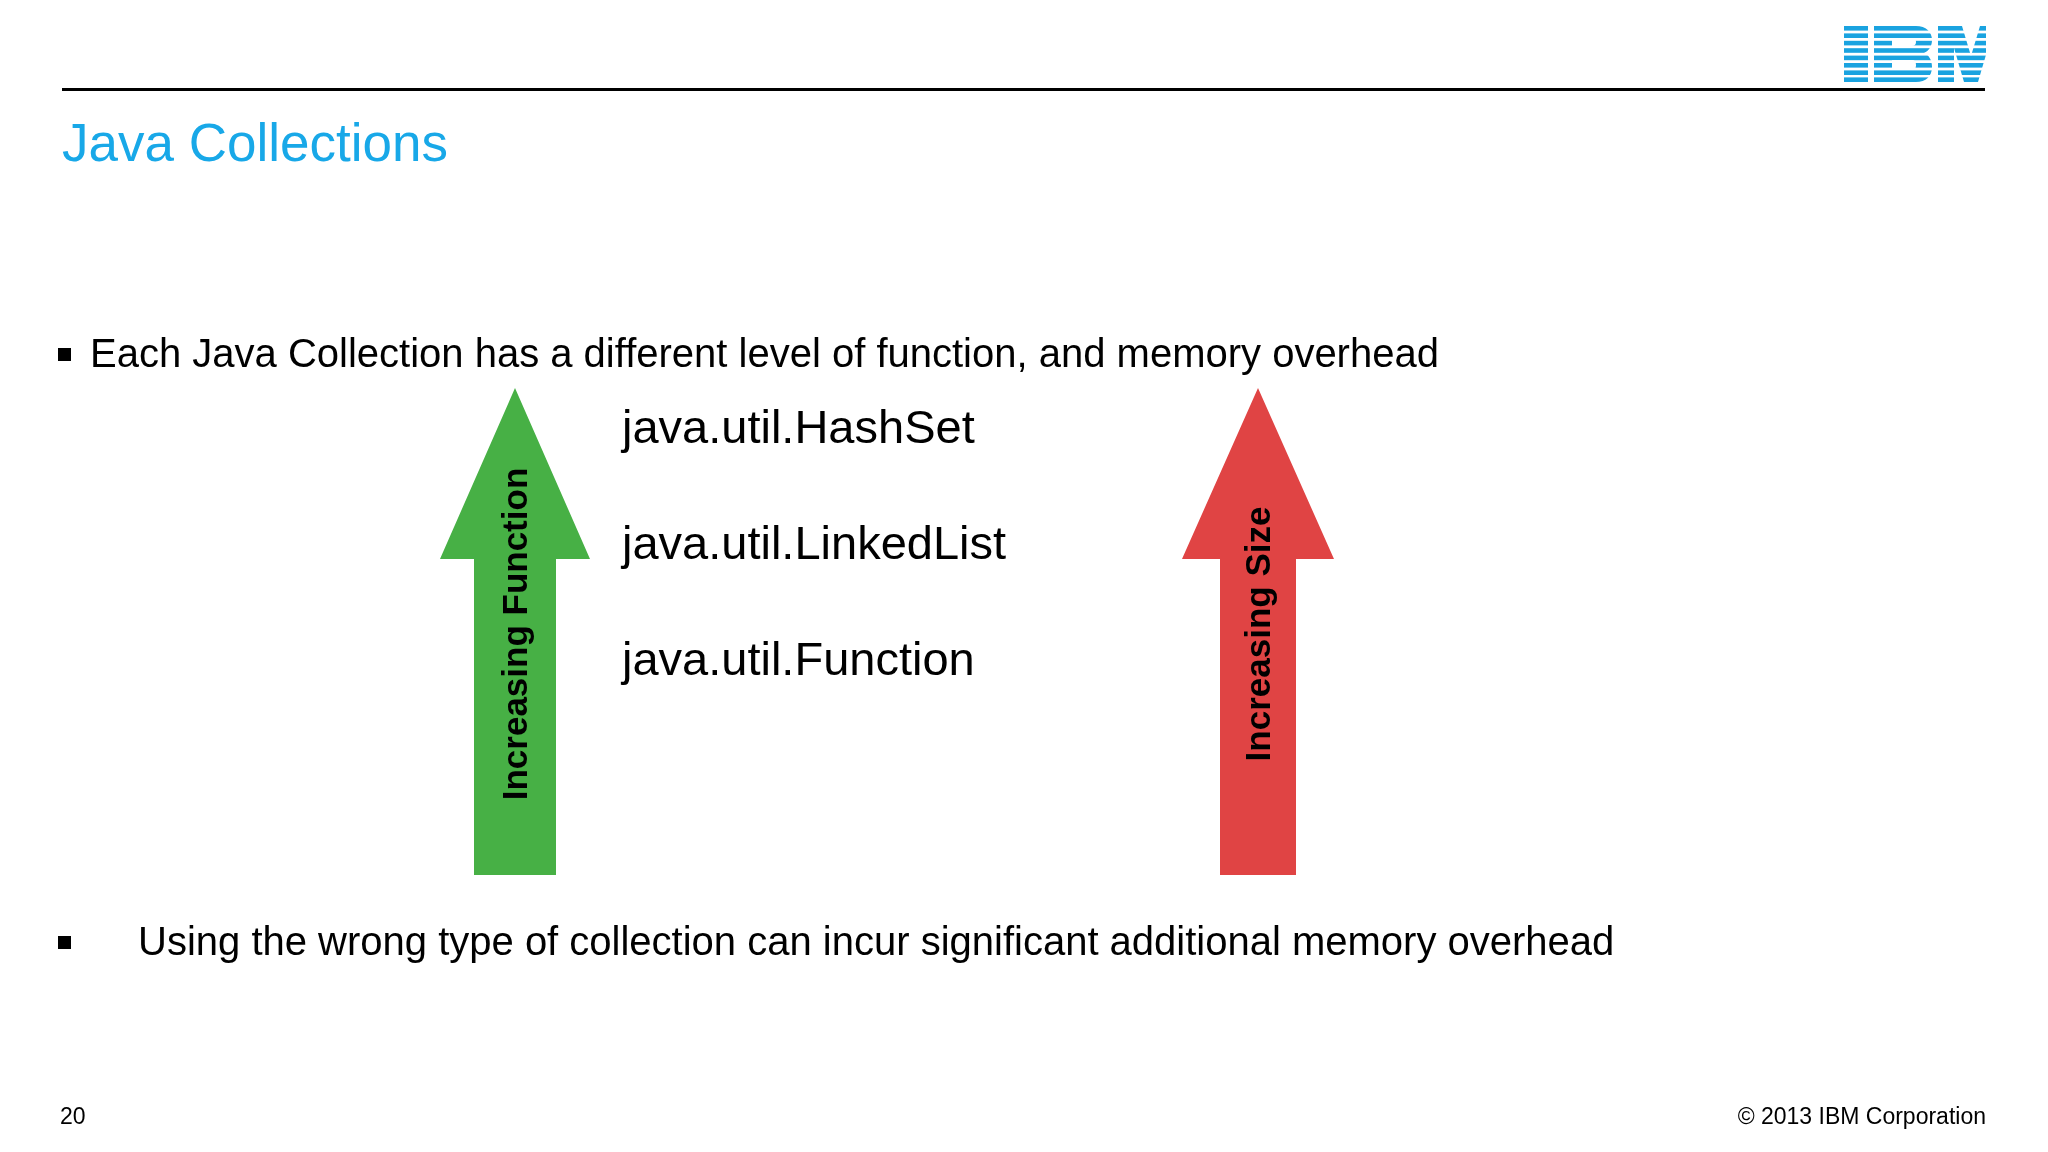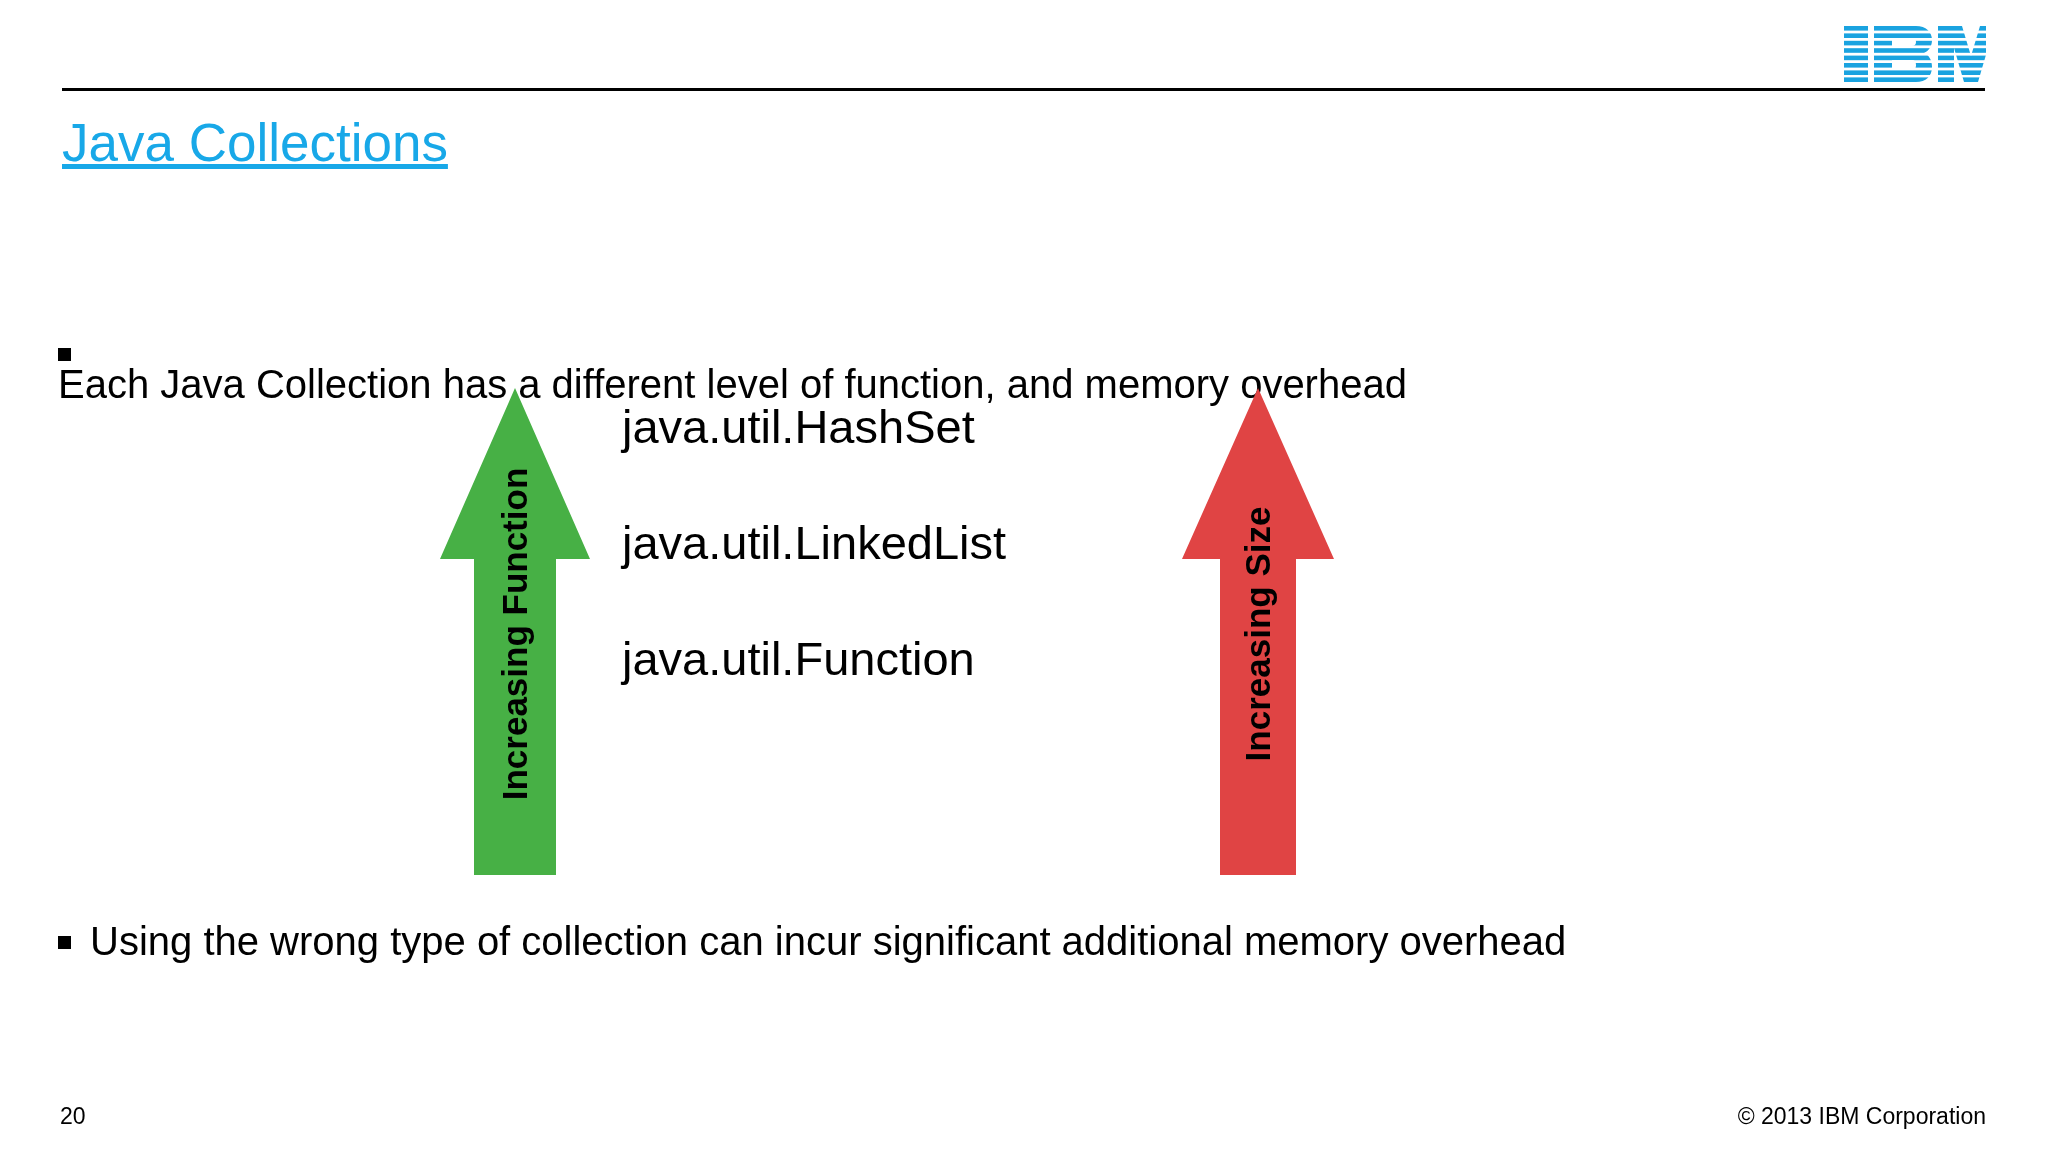--- a/index.html
+++ b/index.html
@@ -35,21 +35,20 @@
 
   #slide-title {
     position: absolute;
     left: 62px;
     top: 112px;
     font-size: 53px;
     line-height: 62px;
     color: #18a8e8;
     letter-spacing: 0px;
     white-space: nowrap;
-    text-decoration: underline;
   }
 
   
   .bullet-row {
     position: absolute;
     left: 58px;
     display: flex;
     align-items: flex-start;
     white-space: nowrap;
   }
@@ -59,22 +58,22 @@
     background: #000000;
     flex: none;
     margin-top: 18px;
     margin-right: 19px;
   }
   .bullet-text {
     font-size: 40px;
     line-height: 46px;
     color: #000000;
   }
-  #bullet-1 { top: 330px; flex-direction: column; }
-  #bullet-2 { top: 918px; }
+  #bullet-1 { top: 330px; }
+  #bullet-2 { top: 918px; gap: 48px; }
 
   
   #arrow-diagram {
     position: absolute;
     left: 0;
     top: 0;
     width: 2048px;
     height: 1152px;
     pointer-events: none;
   }

